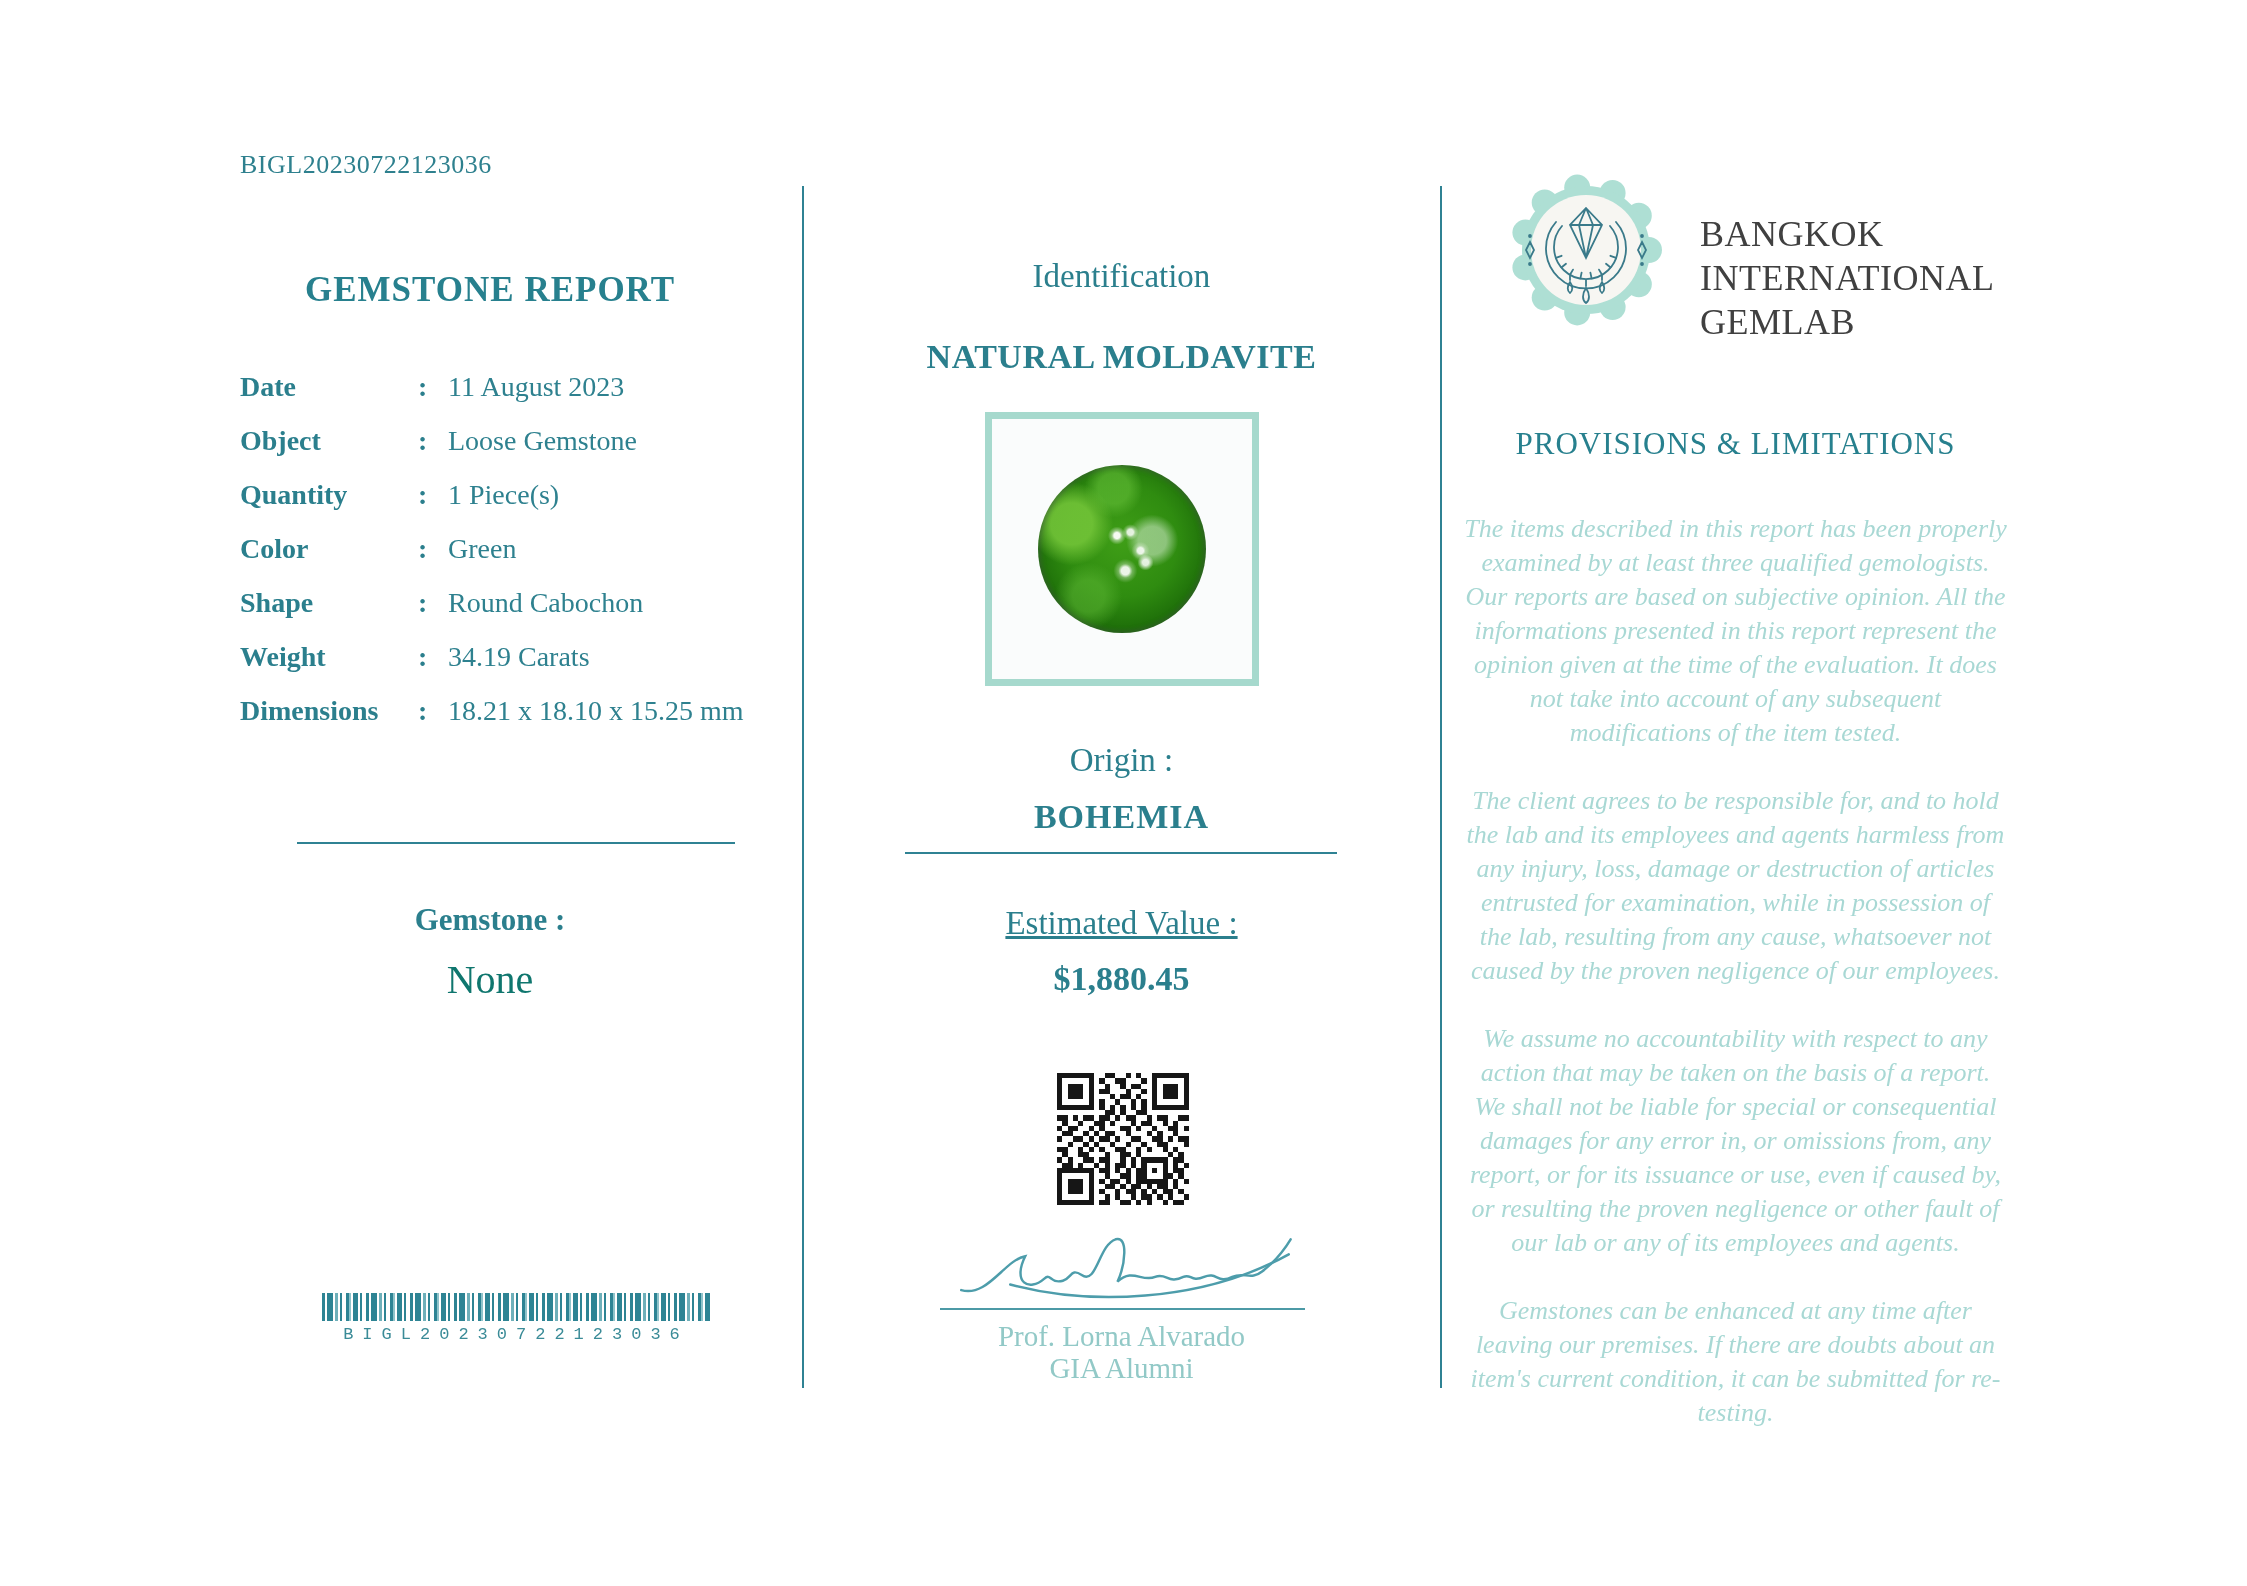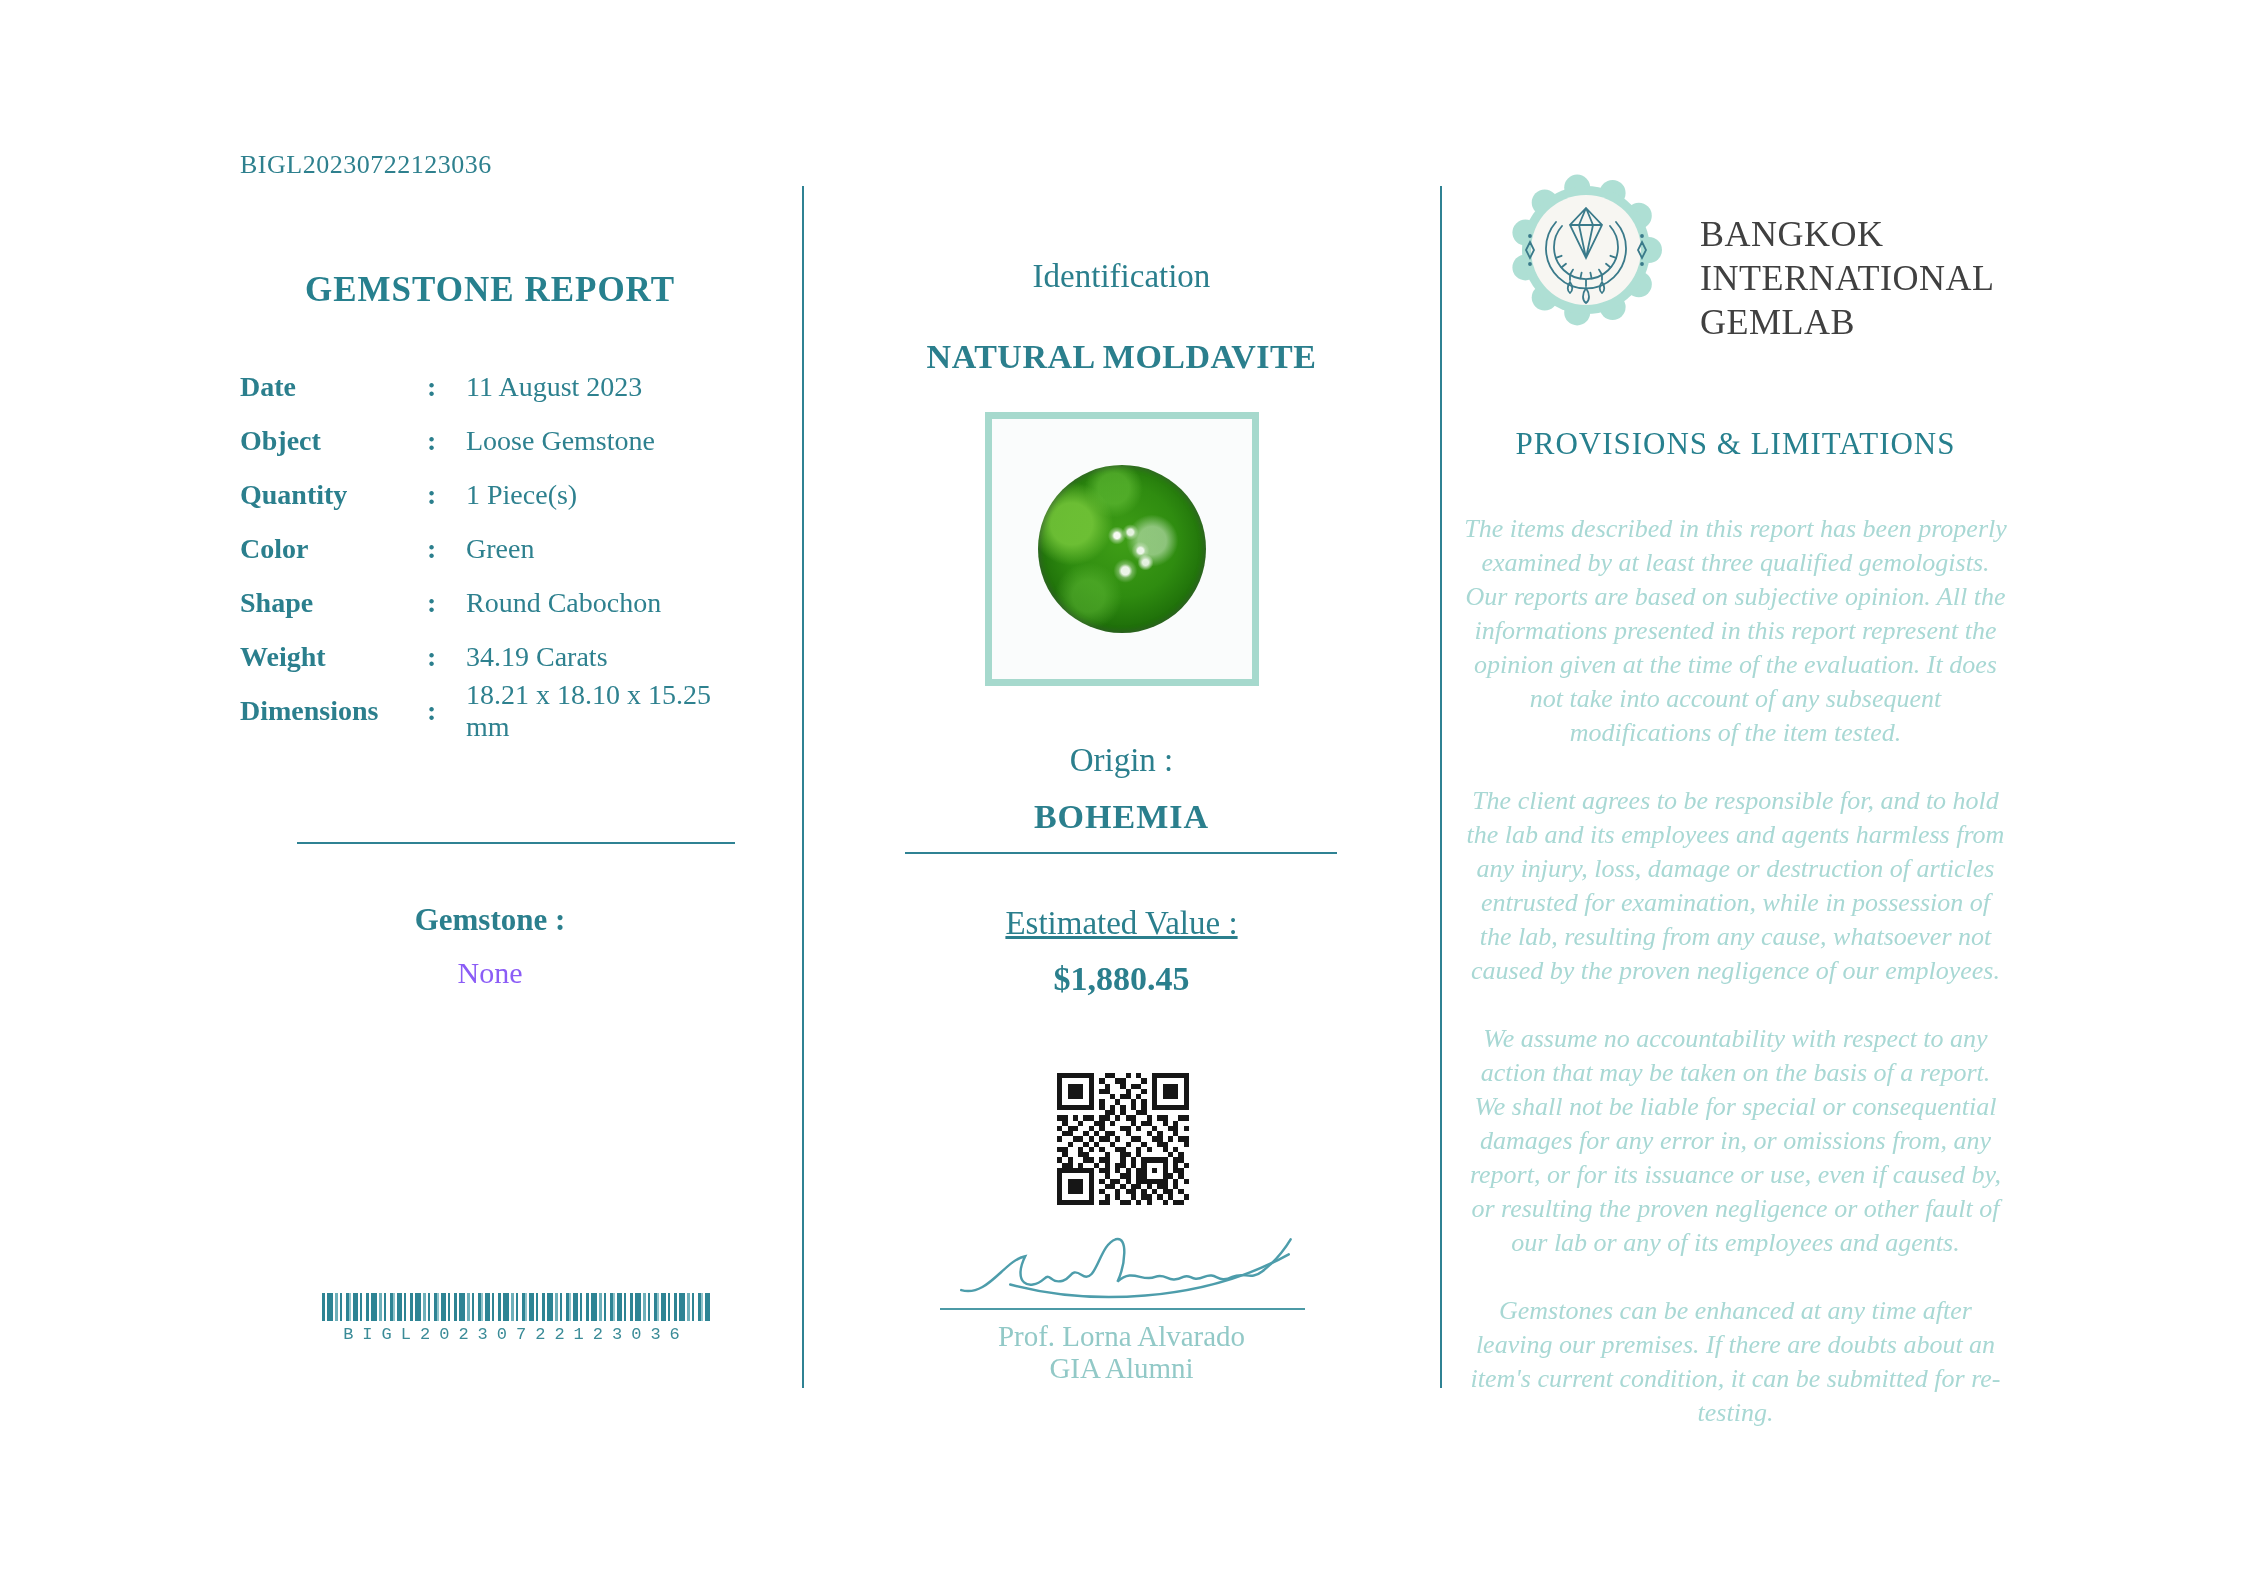--- a/index.html
+++ b/index.html
@@ -5,29 +5,29 @@
   html,body{margin:0;padding:0;background:#ffffff;}
   body{width:2247px;height:1586px;position:relative;overflow:hidden;
        font-family:"Liberation Serif", serif; color:#2b7f8d;}
   .abs{position:absolute;}
 
   
   .report-number{left:240px;top:150px;font-size:26px;letter-spacing:.5px;color:#2e808e;}
   .report-title{left:240px;top:270px;width:500px;text-align:center;
                 font-size:35px;font-weight:bold;letter-spacing:1px;color:#27808e;}
   .fields{left:240px;top:360px;width:520px;}
-  .frow{display:flex;height:54px;align-items:center;font-size:28px;gap:9px;}
+  .frow{display:flex;height:54px;align-items:center;font-size:28px;}
   .flabel{width:178px;font-weight:bold;}
   .fcolon{width:30px;font-weight:bold;}
   .fvalue{flex:1;color:#2e818f;}
   .hr{background:#2f8293;height:2px;}
   .hr-left{left:297px;top:842px;width:438px;}
   .comments{left:240px;top:902px;width:500px;text-align:center;}
   .comments-label{font-size:31px;font-weight:bold;margin-bottom:18px;}
-  .comments-value{font-size:30px;color:#8b5cf6;margin-top:11px;}
+  .comments-value{font-size:40px;color:#0f766e;margin-top:11px;}
   .barcode{left:322px;top:1293px;width:388px;height:28px;
     background:repeating-linear-gradient(90deg,
       #2e8494 0px,#2e8494 3px,#ffffff 3px,#ffffff 5px,
       #2e8494 5px,#2e8494 11px,#ffffff 11px,#ffffff 13px,
       #6fb0ba 13px,#6fb0ba 16px,#ffffff 16px,#ffffff 18px,
       #2e8494 18px,#2e8494 20px,#ffffff 20px,#ffffff 24px,
       #2e8494 24px,#2e8494 27px,#8fc3ca 27px,#8fc3ca 29px,
       #ffffff 29px,#ffffff 31px,#2e8494 31px,#2e8494 36px,
       #ffffff 36px,#ffffff 38px,#2e8494 38px,#2e8494 40px,
       #ffffff 40px,#ffffff 44px);}

